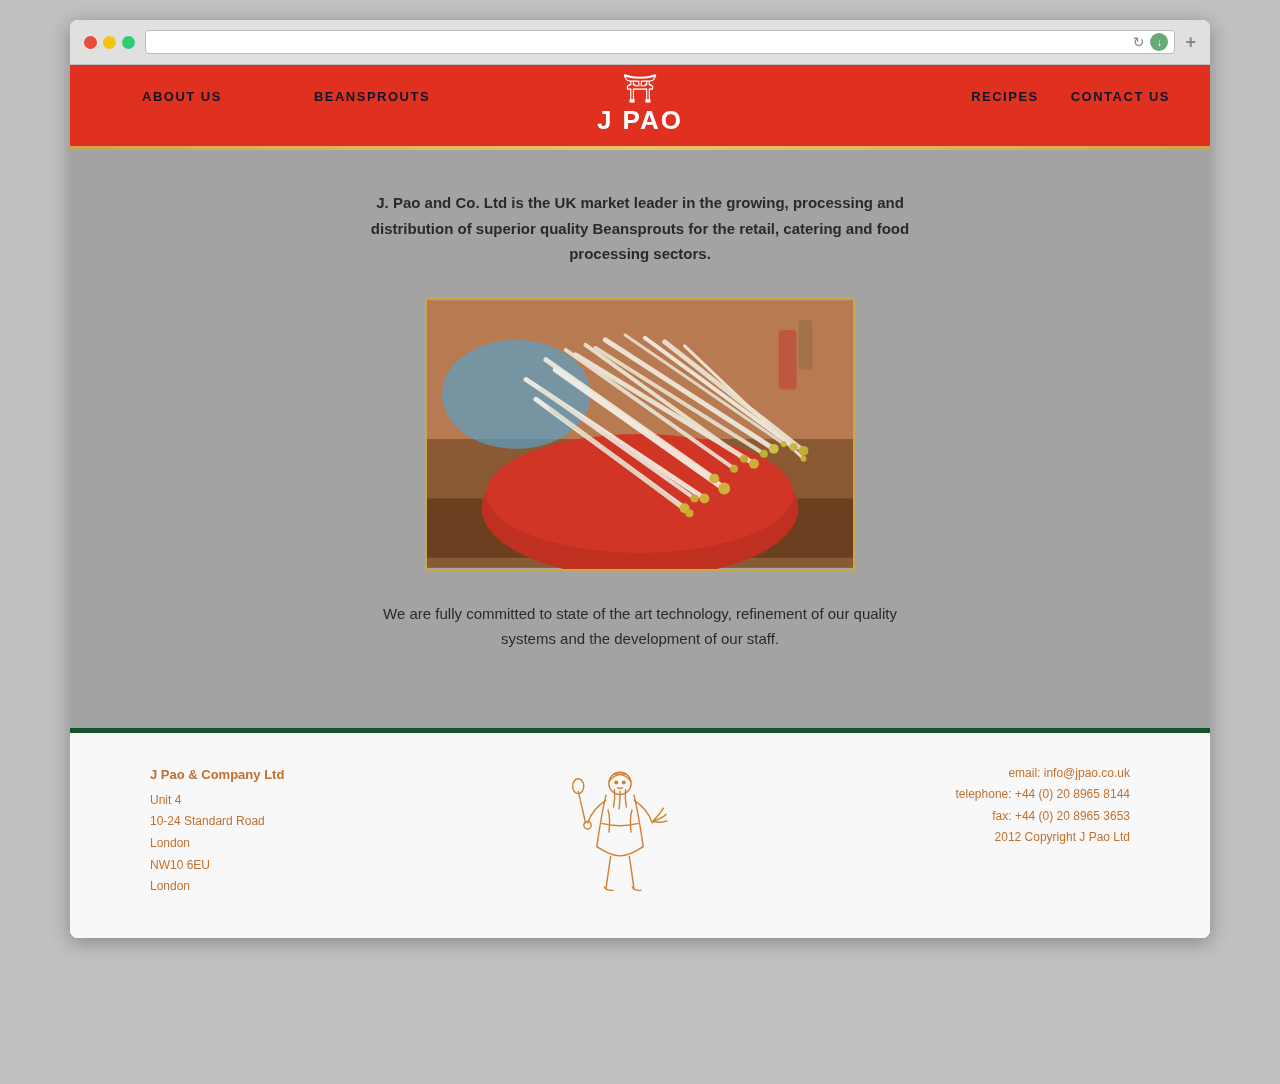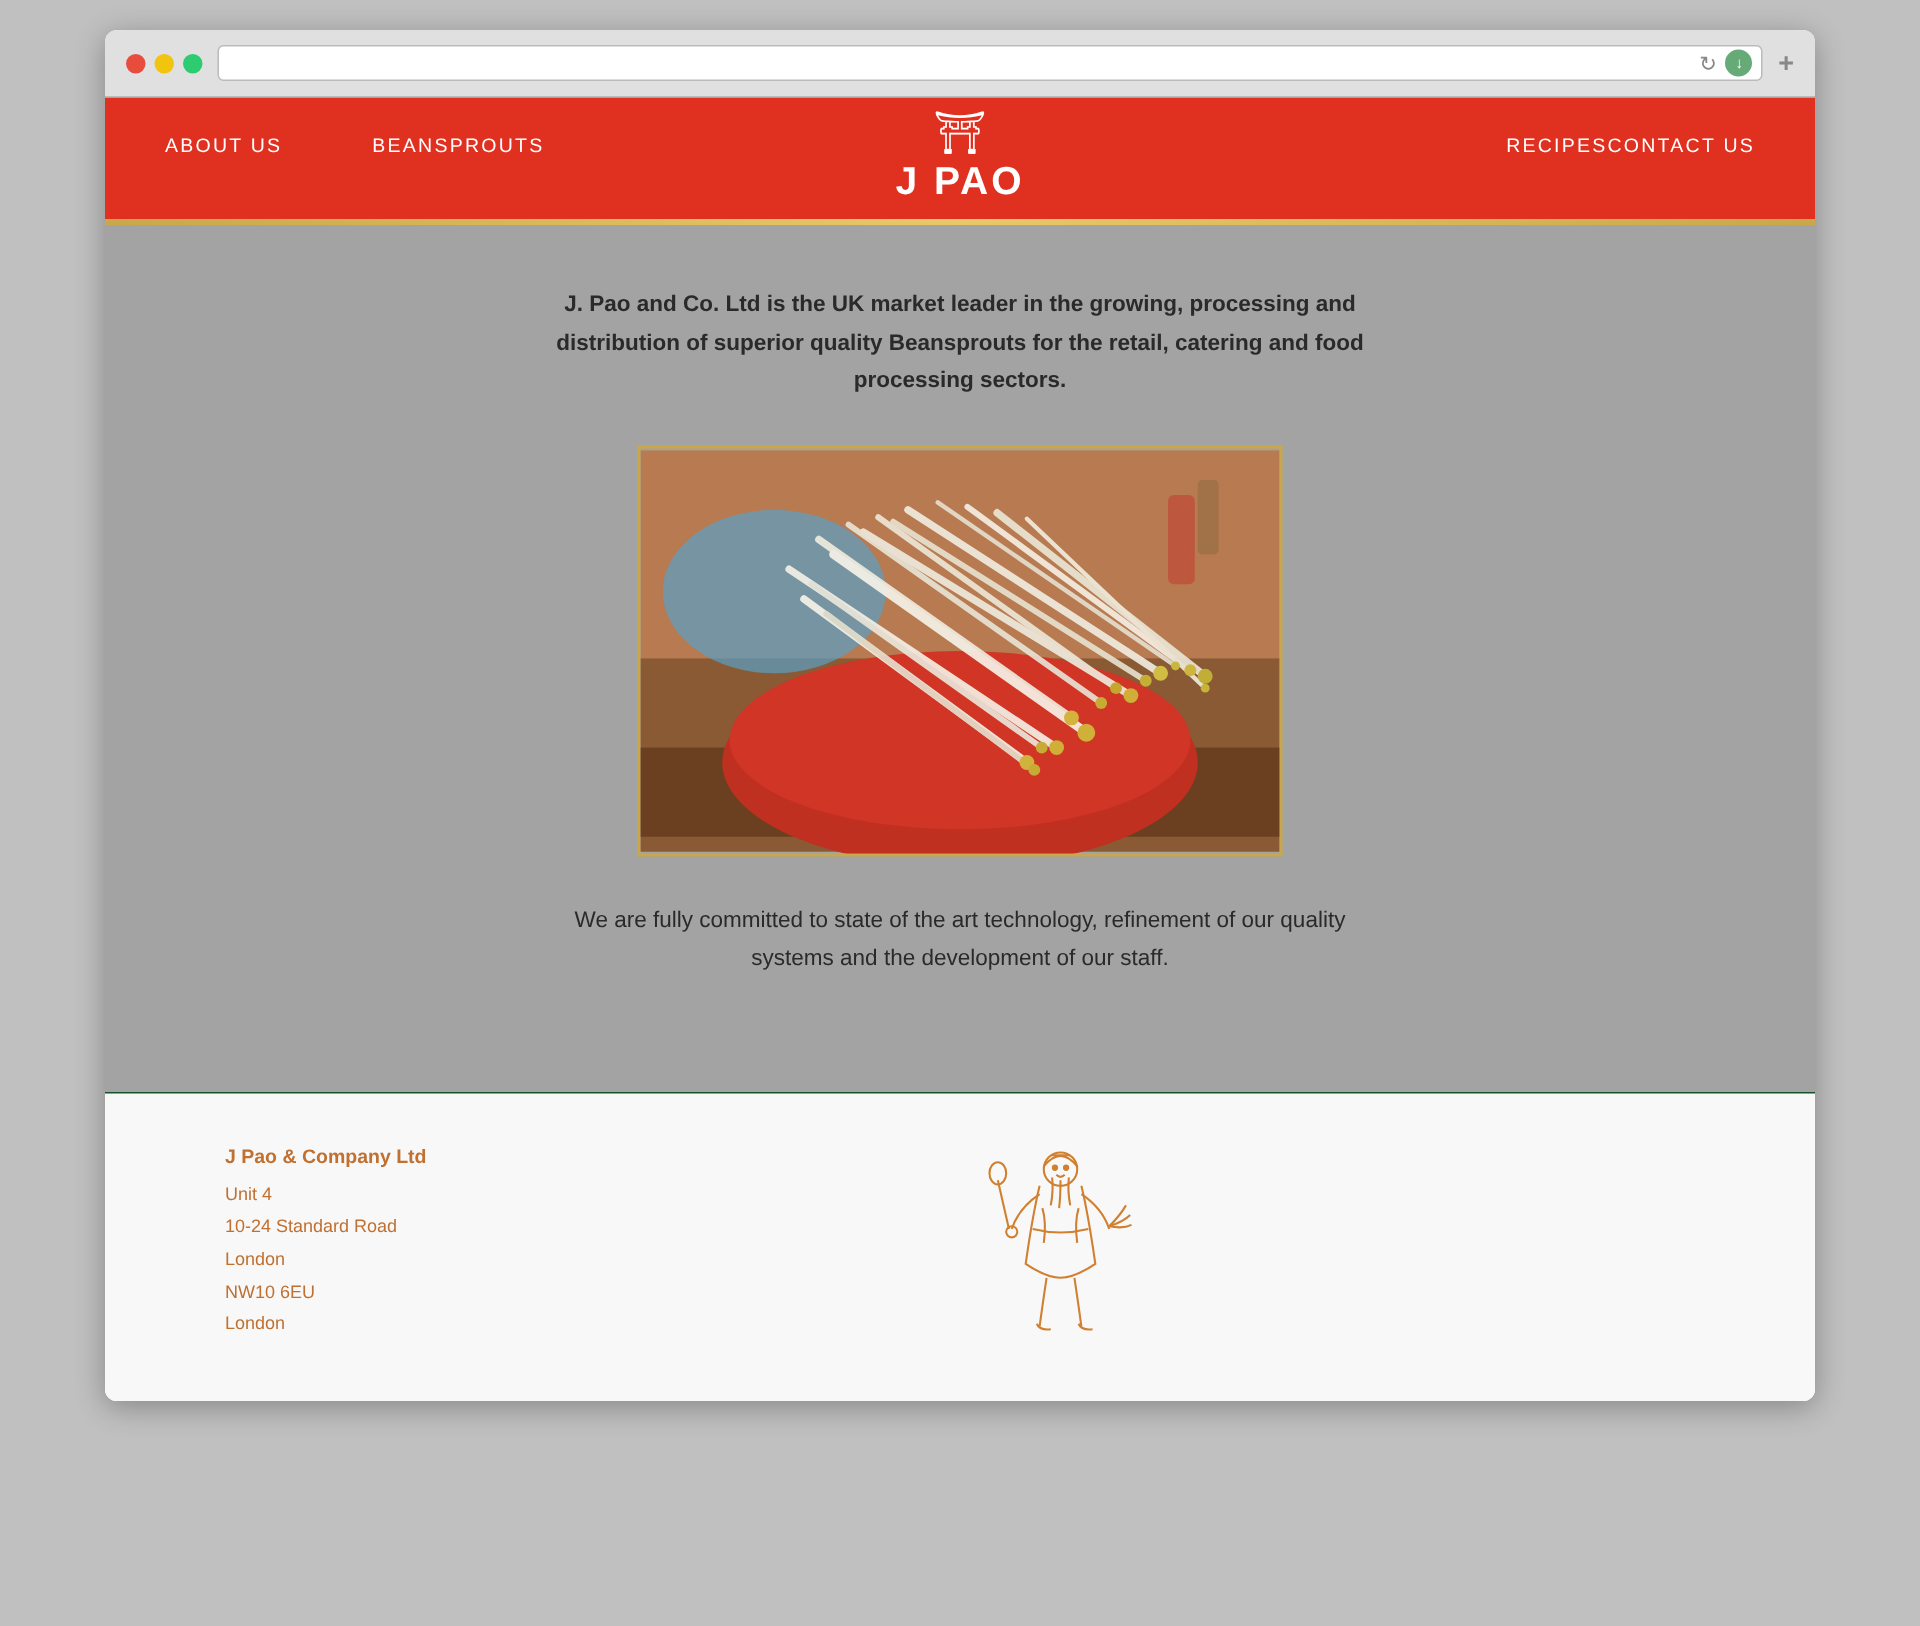--- a/index.html
+++ b/index.html
@@ -130,27 +130,28 @@
       gap: 60px;
     }
 
     .nav-right {
       position: absolute;
       right: 40px;
       display: flex;
     }
 
     .nav-link {
-      color: #ffffff;
+      color: #0f172a;
       text-decoration: none;
       font-size: 13px;
       letter-spacing: 1.5px;
-      font-weight: 400;
+      font-weight: 700;
       padding-bottom: 18px;
       display: block;
+      margin-left: 32px;
     }
 
     .header-gold-bar {
       height: 4px;
       background: linear-gradient(to right, #c8a84b, #e8c86a, #c8a84b);
       margin-top: 10px;
     }
 
     
     .site-main {
@@ -187,21 +188,21 @@
       font-size: 15px;
       color: #2a2a2a;
       line-height: 1.7;
       max-width: 540px;
       margin: 16px auto;
     }
 
     
     .site-footer {
       background: #f8f8f8;
-      border-top: 1px solid #14532d;
+      border-top: 5px solid #14532d;
       padding: 30px 80px 40px;
       display: flex;
       justify-content: space-between;
       align-items: flex-start;
     }
 
     .footer-address {
       font-size: 12px;
       color: #c07030;
       line-height: 1.8;
@@ -379,16 +380,22 @@
             <path d="M78 133 Q80 138 88 137"></path>
 
             <path d="M45 65 Q65 70 85 65"></path>
 
             <path d="M52 50 Q55 60 53 75"></path>
             <path d="M78 50 Q75 60 77 75"></path>
           </g>
         </svg>
       </div>
 
+      <div class="footer-contact">
+        <div>email: info@jpao.co.uk</div>
+        <div>telephone: +44 (0) 20 8965 8144</div>
+        <div>fax: +44 (0) 20 8965 3653</div>
+        <div>2012 Copyright J Pao Ltd</div>
+      </div>
     </footer>
 
   </div>
 </div>
 
 </body></html>

